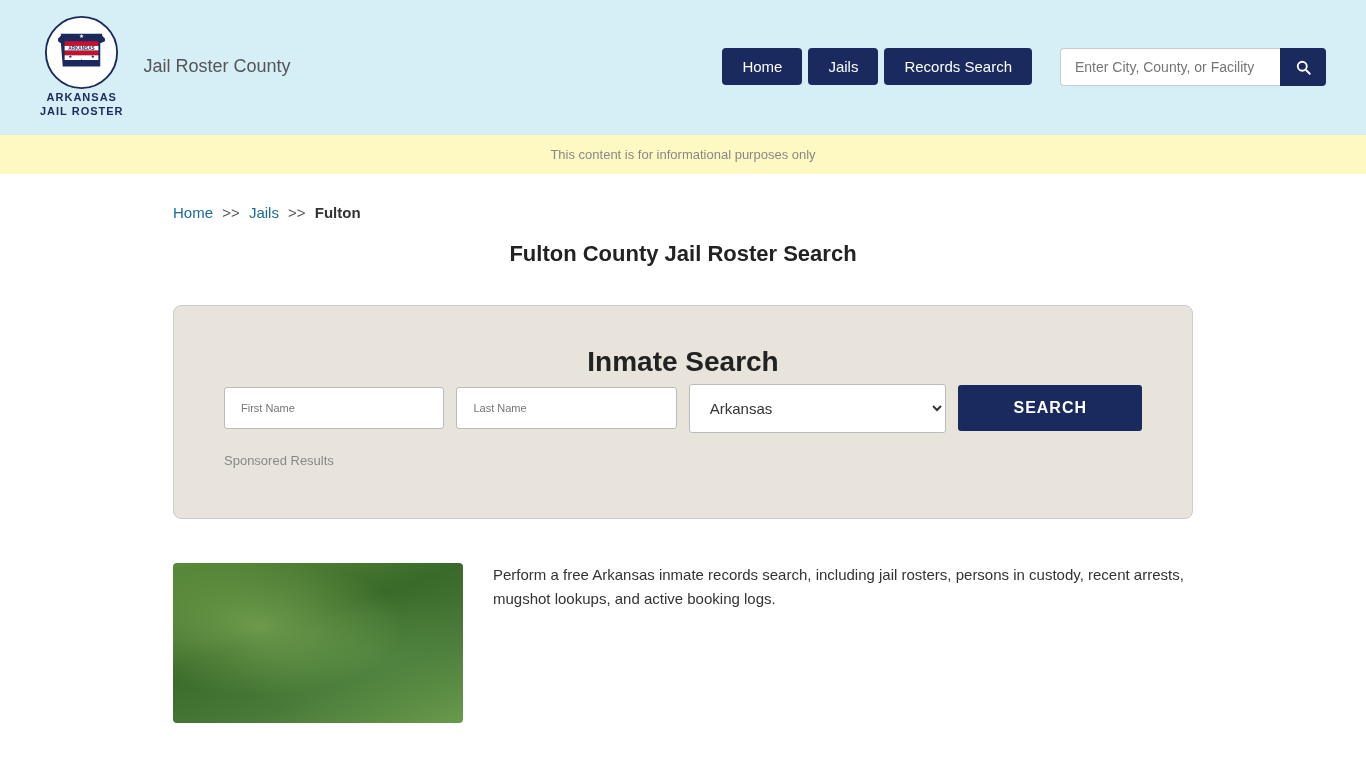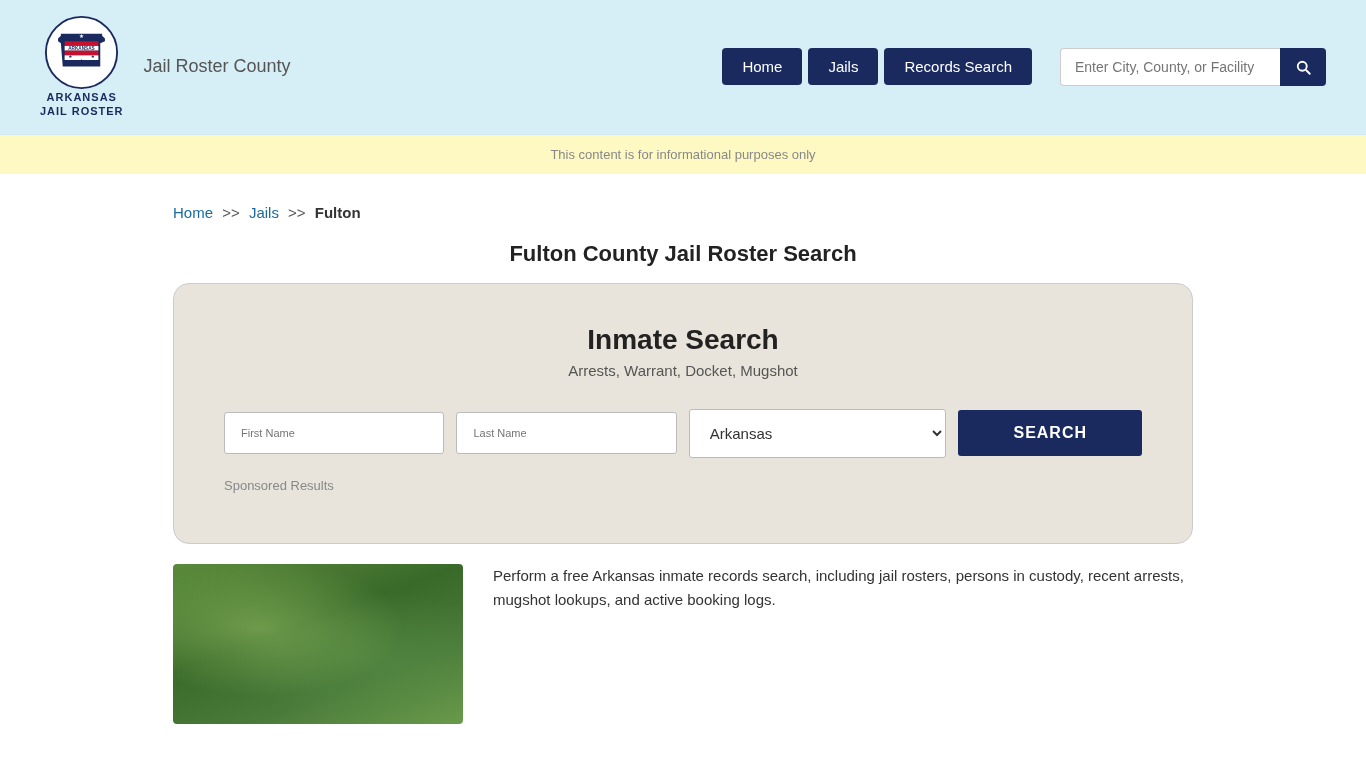--- a/index.html
+++ b/index.html
@@ -116,30 +116,30 @@
       font-weight: bold;
       color: #333;
     }
 
     
     .page-title {
       text-align: center;
       font-size: 22px;
       font-weight: bold;
       color: #222;
-      margin: 20px 0 16px 0;
+      margin: 20px 0 38px 0;
     }
 
     
     .inmate-search-box {
       background: #e8e4dc;
       border: 1px solid #ccc;
-      border-radius: 16px;
+      border-radius: 8px;
       padding: 40px 50px 50px 50px;
-      margin-bottom: 20px;
+      margin-bottom: 44px;
     }
     .inmate-search-title {
       text-align: center;
       font-size: 28px;
       font-weight: bold;
       color: #222;
       margin-bottom: 6px;
     }
     .inmate-search-subtitle {
       text-align: center;
@@ -279,21 +279,20 @@
     <span class="sep">&gt;&gt;</span>
     <a href="#">Jails</a>
     <span class="sep">&gt;&gt;</span>
     <span class="current">Fulton</span>
   </div>
 
   <h1 class="page-title">Fulton County Jail Roster Search</h1>
 
   <div class="inmate-search-box">
     <div class="inmate-search-title">Inmate Search</div>
-    <div class="inmate-search-subtitle">Arrests, Warrant, Docket, Mugshot</div>
     <div class="search-fields">
       <input type="text" placeholder="First Name" style="">
       <input type="text" placeholder="Last Name" style="">
       <select>
         <option>Arkansas</option>
         <option>Alabama</option>
         <option>Alaska</option>
         <option>Arizona</option>
         <option>California</option>
         <option>Colorado</option>

